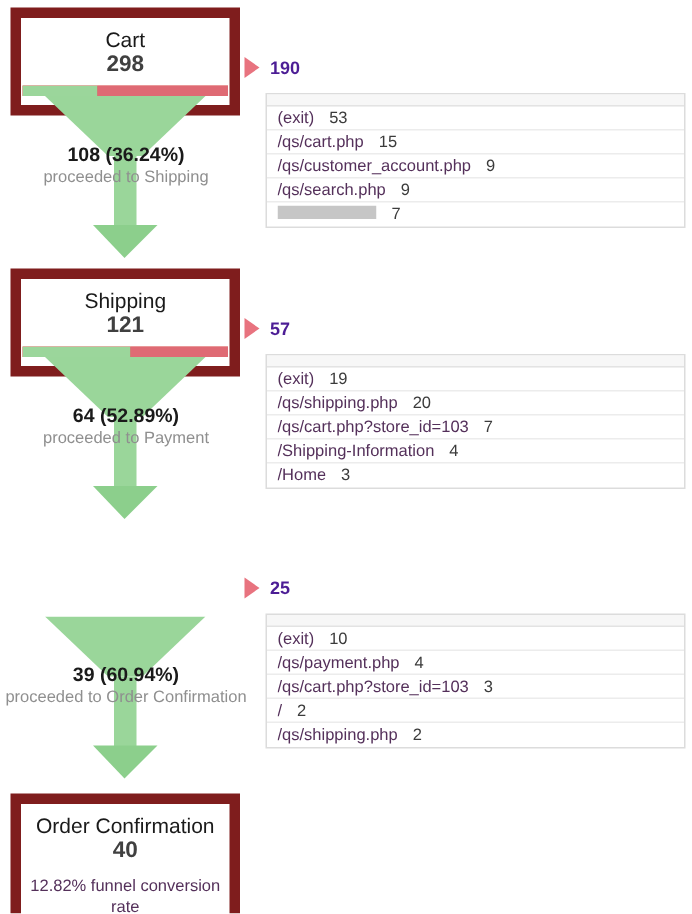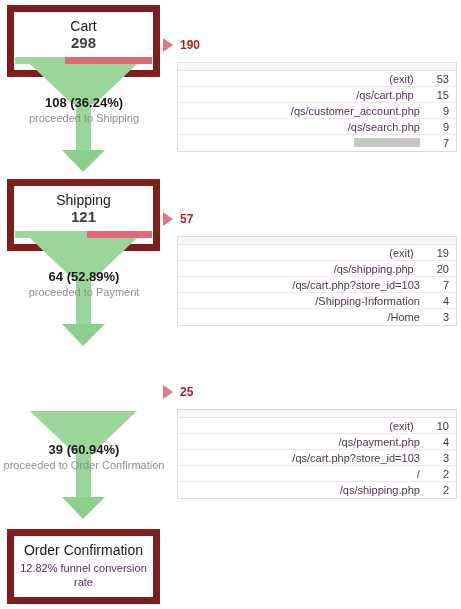--- a/index.html
+++ b/index.html
@@ -68,21 +68,21 @@
   }
   .tri-right {
     width: 0; height: 0;
     border-top: 7px solid transparent;
     border-bottom: 7px solid transparent;
     border-left: 10px solid #e8737f;
   }
   .exit-count {
     font-size: 12px;
     font-weight: bold;
-    color: #b91c1c;
+    color: #4c1d95;
   }
 
   
   .funnel {
     position: absolute;
     left: 0;
     width: 167px;
     pointer-events: none;
   }
   .funnel svg { display: block; }
@@ -119,26 +119,25 @@
     font-size: 11px;
   }
   .exit-table .thead {
     height: 7px;
     background: #f7f7f7;
     border-bottom: 1px solid #e3e3e3;
   }
   .exit-row {
     display: flex;
     align-items: center;
-    justify-content: flex-end;
+    justify-content: flex-start;
     height: 16px;
     padding: 0 7px;
     border-bottom: 1px solid #ececec;
     box-sizing: border-box;
-    gap: 13px;
   }
   .exit-row:last-child { border-bottom: none; }
   .exit-page {
     color: #54305a;
     white-space: nowrap;
     overflow: hidden;
     text-overflow: ellipsis;
   }
   .exit-val {
     color: #3b3b3b;
@@ -305,16 +304,17 @@
       <span class="exit-val">2</span>
     </div>
     <div class="exit-row">
       <span class="exit-page">/qs/shipping.php</span>
       <span class="exit-val">2</span>
     </div>
   </div>
 
   <div class="stage-box" style="top:529px;">
     <div class="stage-title">Order Confirmation</div>
+    <div class="stage-count">40</div>
     <div class="final-rate">12.82% funnel conversion rate</div>
   </div>
 
 </div>
 
 </body></html>

